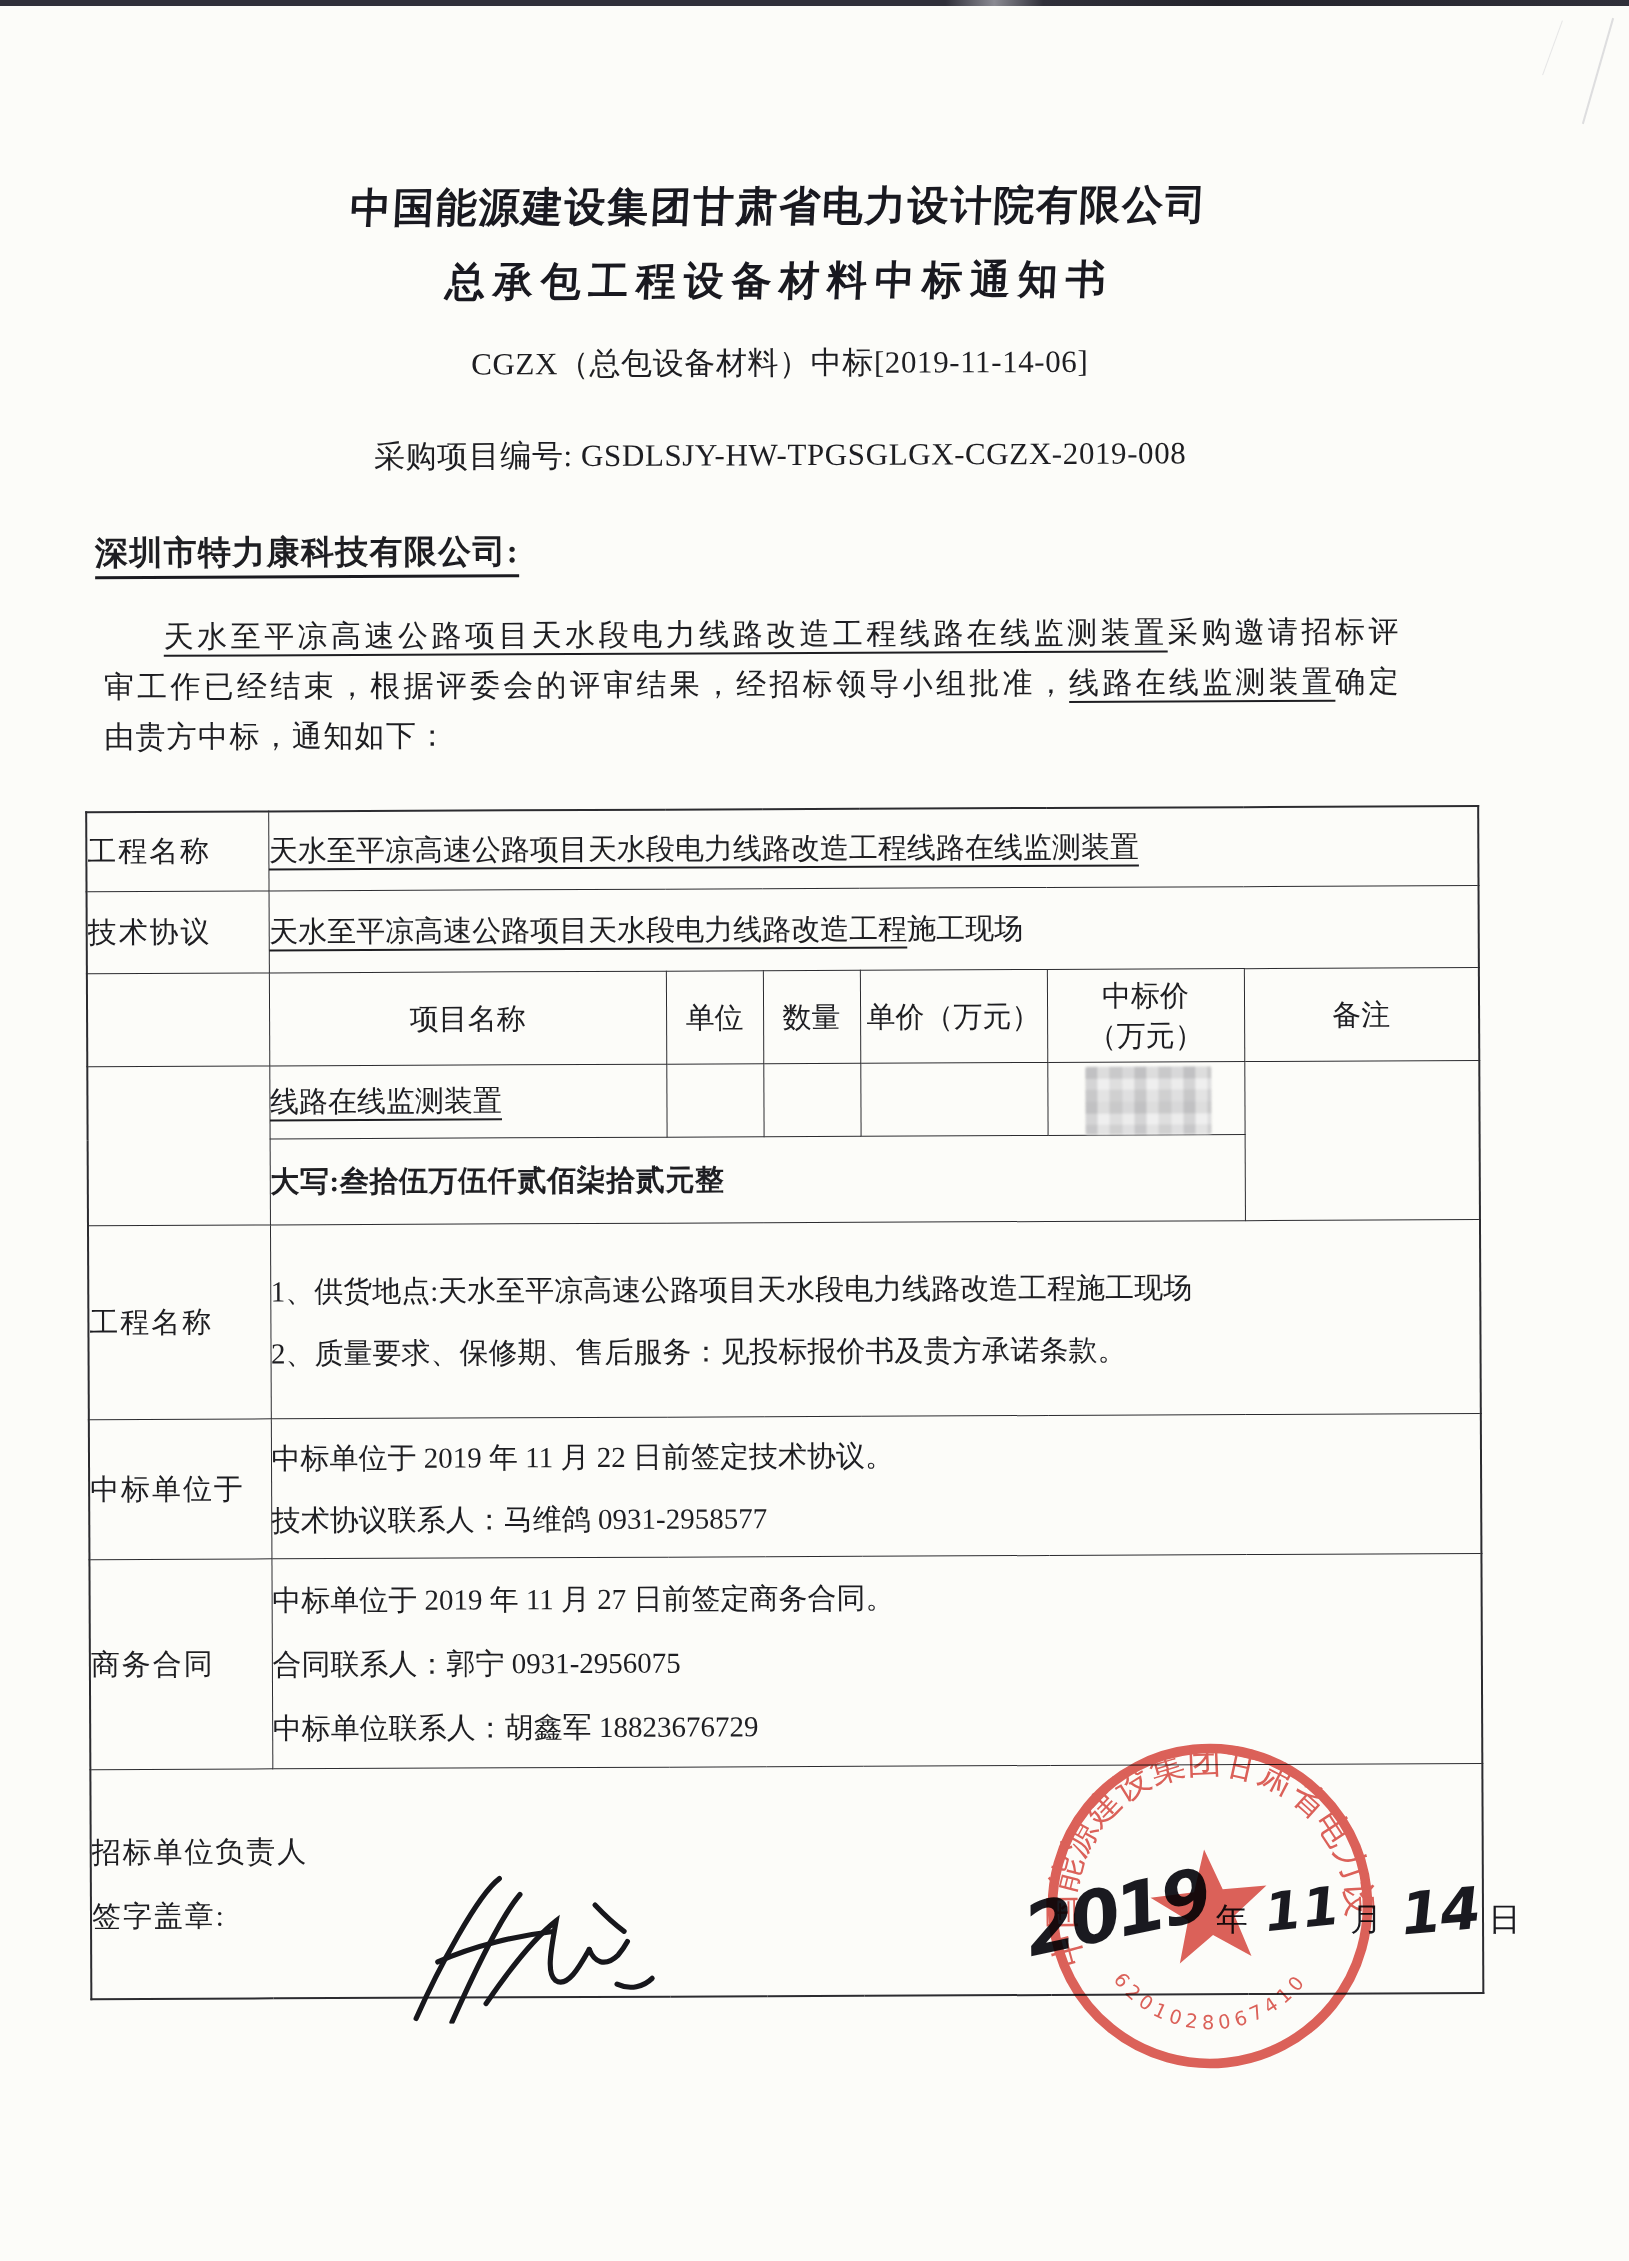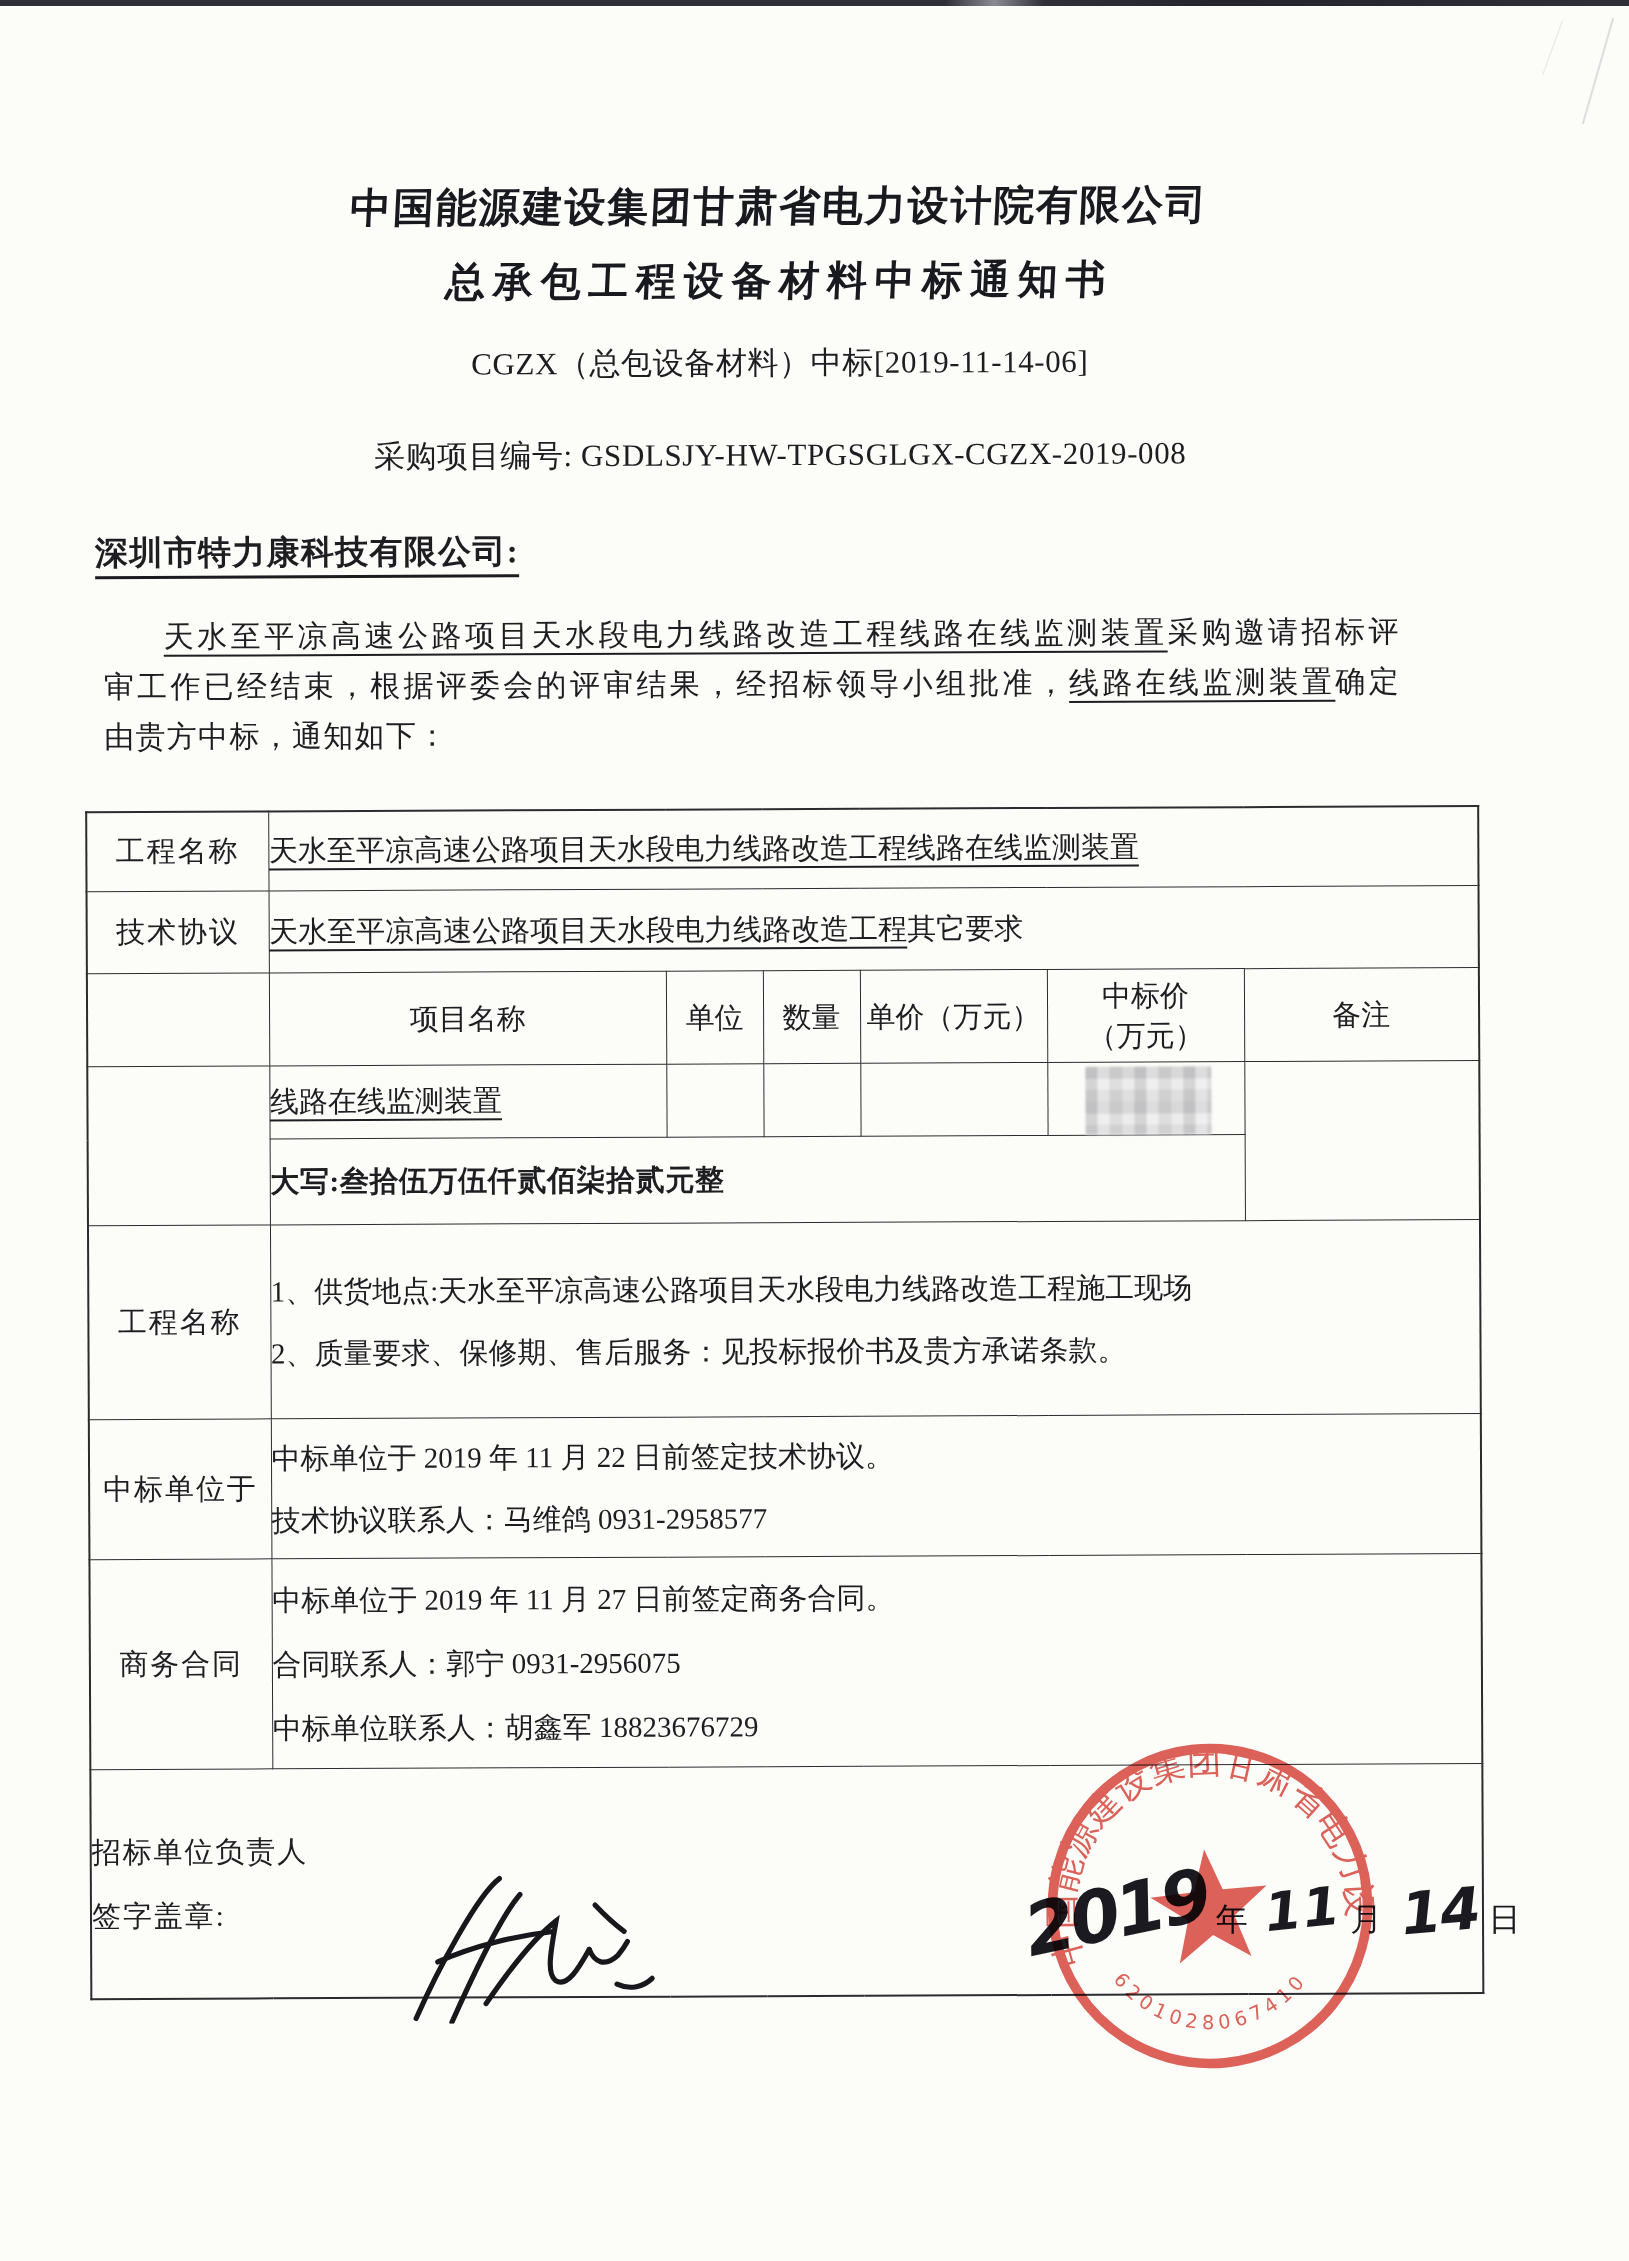--- a/index.html
+++ b/index.html
@@ -31,21 +31,21 @@
   .para{margin-top:36px;margin-left:19.3px;width:1296px;font-size:30px;line-height:50px;letter-spacing:1.3px;}
   .pline{text-align:justify;text-align-last:justify;}
   .pline.first{text-indent:2em;}
   .pline.last{text-align:left;text-align-last:left;}
   .u{text-decoration:underline;text-decoration-thickness:1.9px;text-underline-offset:8.4px;}
 
   table.main{margin-top:49px;border-collapse:collapse;width:1391px;table-layout:fixed;}
   table.main td{border:1.9px solid #2c2c30;font-size:29px;vertical-align:middle;padding:0;}
   table.main{border:2.6px solid #2c2c30;}
   td.thick{border-top-width:3.2px;}
-  td.lbl{text-align:center;letter-spacing:1.9px;}
+  td.lbl{letter-spacing:1.9px;}
   td.val{padding-left:18px;}
   td.hdr{text-align:center;font-size:28px;line-height:1.4;}
   .name-cell{padding-left:90px;}
   .daxie{font-weight:bold;font-size:30px;padding-left:9px;letter-spacing:0.6px;}
   .multiline{padding-left:19.3px;line-height:62px;}
   .multiline2{padding-left:19.3px;line-height:64px;}
   .blur{width:126px;height:68px;margin:3.9px 0 0 37px;background-color:#e3e3e3;
     background-image:
       linear-gradient(90deg, rgba(120,120,125,.18) 0 25%, rgba(255,255,255,.25) 25% 50%, rgba(140,140,146,.12) 50% 75%, rgba(255,255,255,.15) 75% 100%),
       linear-gradient(rgba(110,110,116,.15) 0 33%, rgba(255,255,255,.22) 33% 66%, rgba(130,130,136,.1) 66% 100%);
@@ -97,21 +97,21 @@
             <col style="width:197px">
             <col style="width:235px">
         </colgroup>
         <tbody>
             <tr>
           <td class="lbl" style="height:78px">工程名称</td>
           <td class="val" colspan="6"><span class="u">天水至平凉高速公路项目天水段电力线路改造工程线路在线监测装置</span></td>
         </tr>
         <tr>
           <td class="lbl" style="height:81px">技术协议</td>
-          <td class="val" colspan="6"><span class="u">天水至平凉高速公路项目天水段电力线路改造工程</span><span>其它要求</span></td>
+          <td class="val" colspan="6"><span class="u">天水至平凉高速公路项目天水段电力线路改造工程</span><span>施工现场</span></td>
         </tr>
         <tr>
           <td class="thick" style="height:92px"></td>
           <td class="hdr thick">项目名称</td>
           <td class="hdr thick">单位</td>
           <td class="hdr thick">数量</td>
           <td class="hdr thick">单价（万元）</td>
           <td class="hdr thick">
             <div>中标价</div>
             <div>（万元）</div>

